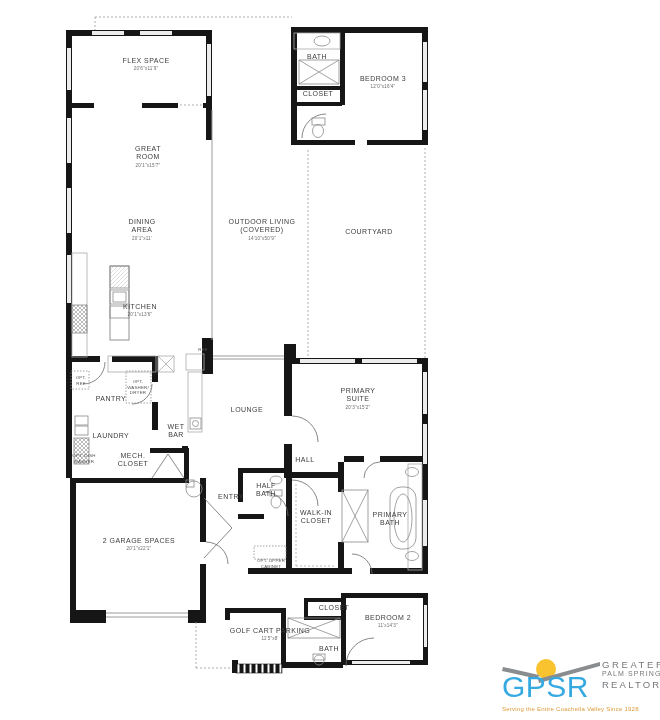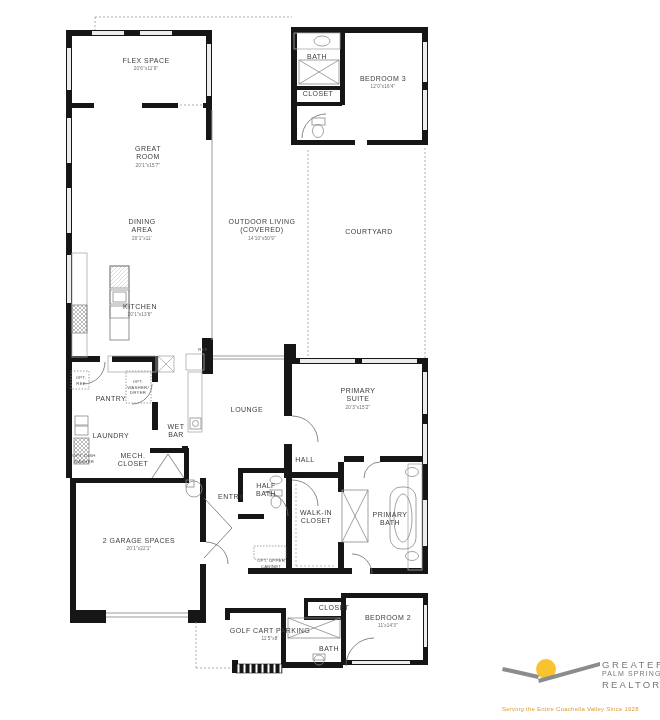--- a/index.html
+++ b/index.html
@@ -349,20 +349,21 @@
 CABINET</div>
       <div class="annotation" style="left: 203px; top: 350px;">REF</div>
     </div>
 
   <div id="logo">
     <svg id="logo-swoosh" width="100" height="26" viewBox="0 0 100 26">
       <circle cx="44" cy="11" r="10" fill="#f8c32e"></circle>
       <polygon points="0,13 36,21 37,17 1,9" fill="#8a8d90"></polygon>
       <polygon points="36,21 98,4 98,8 37,25" fill="#8a8d90"></polygon>
     </svg>
+    <div id="logo-acronym">GPSR</div>
     <div id="logo-name">
       <span class="logo-line1">GREATER</span>
       <span class="logo-line2">PALM SPRINGS</span>
       <span class="logo-line3">REALTORS®</span>
     </div>
     <div id="logo-tagline">Serving the Entire Coachella Valley Since 1928</div>
   </div>
 
 </div>
 

